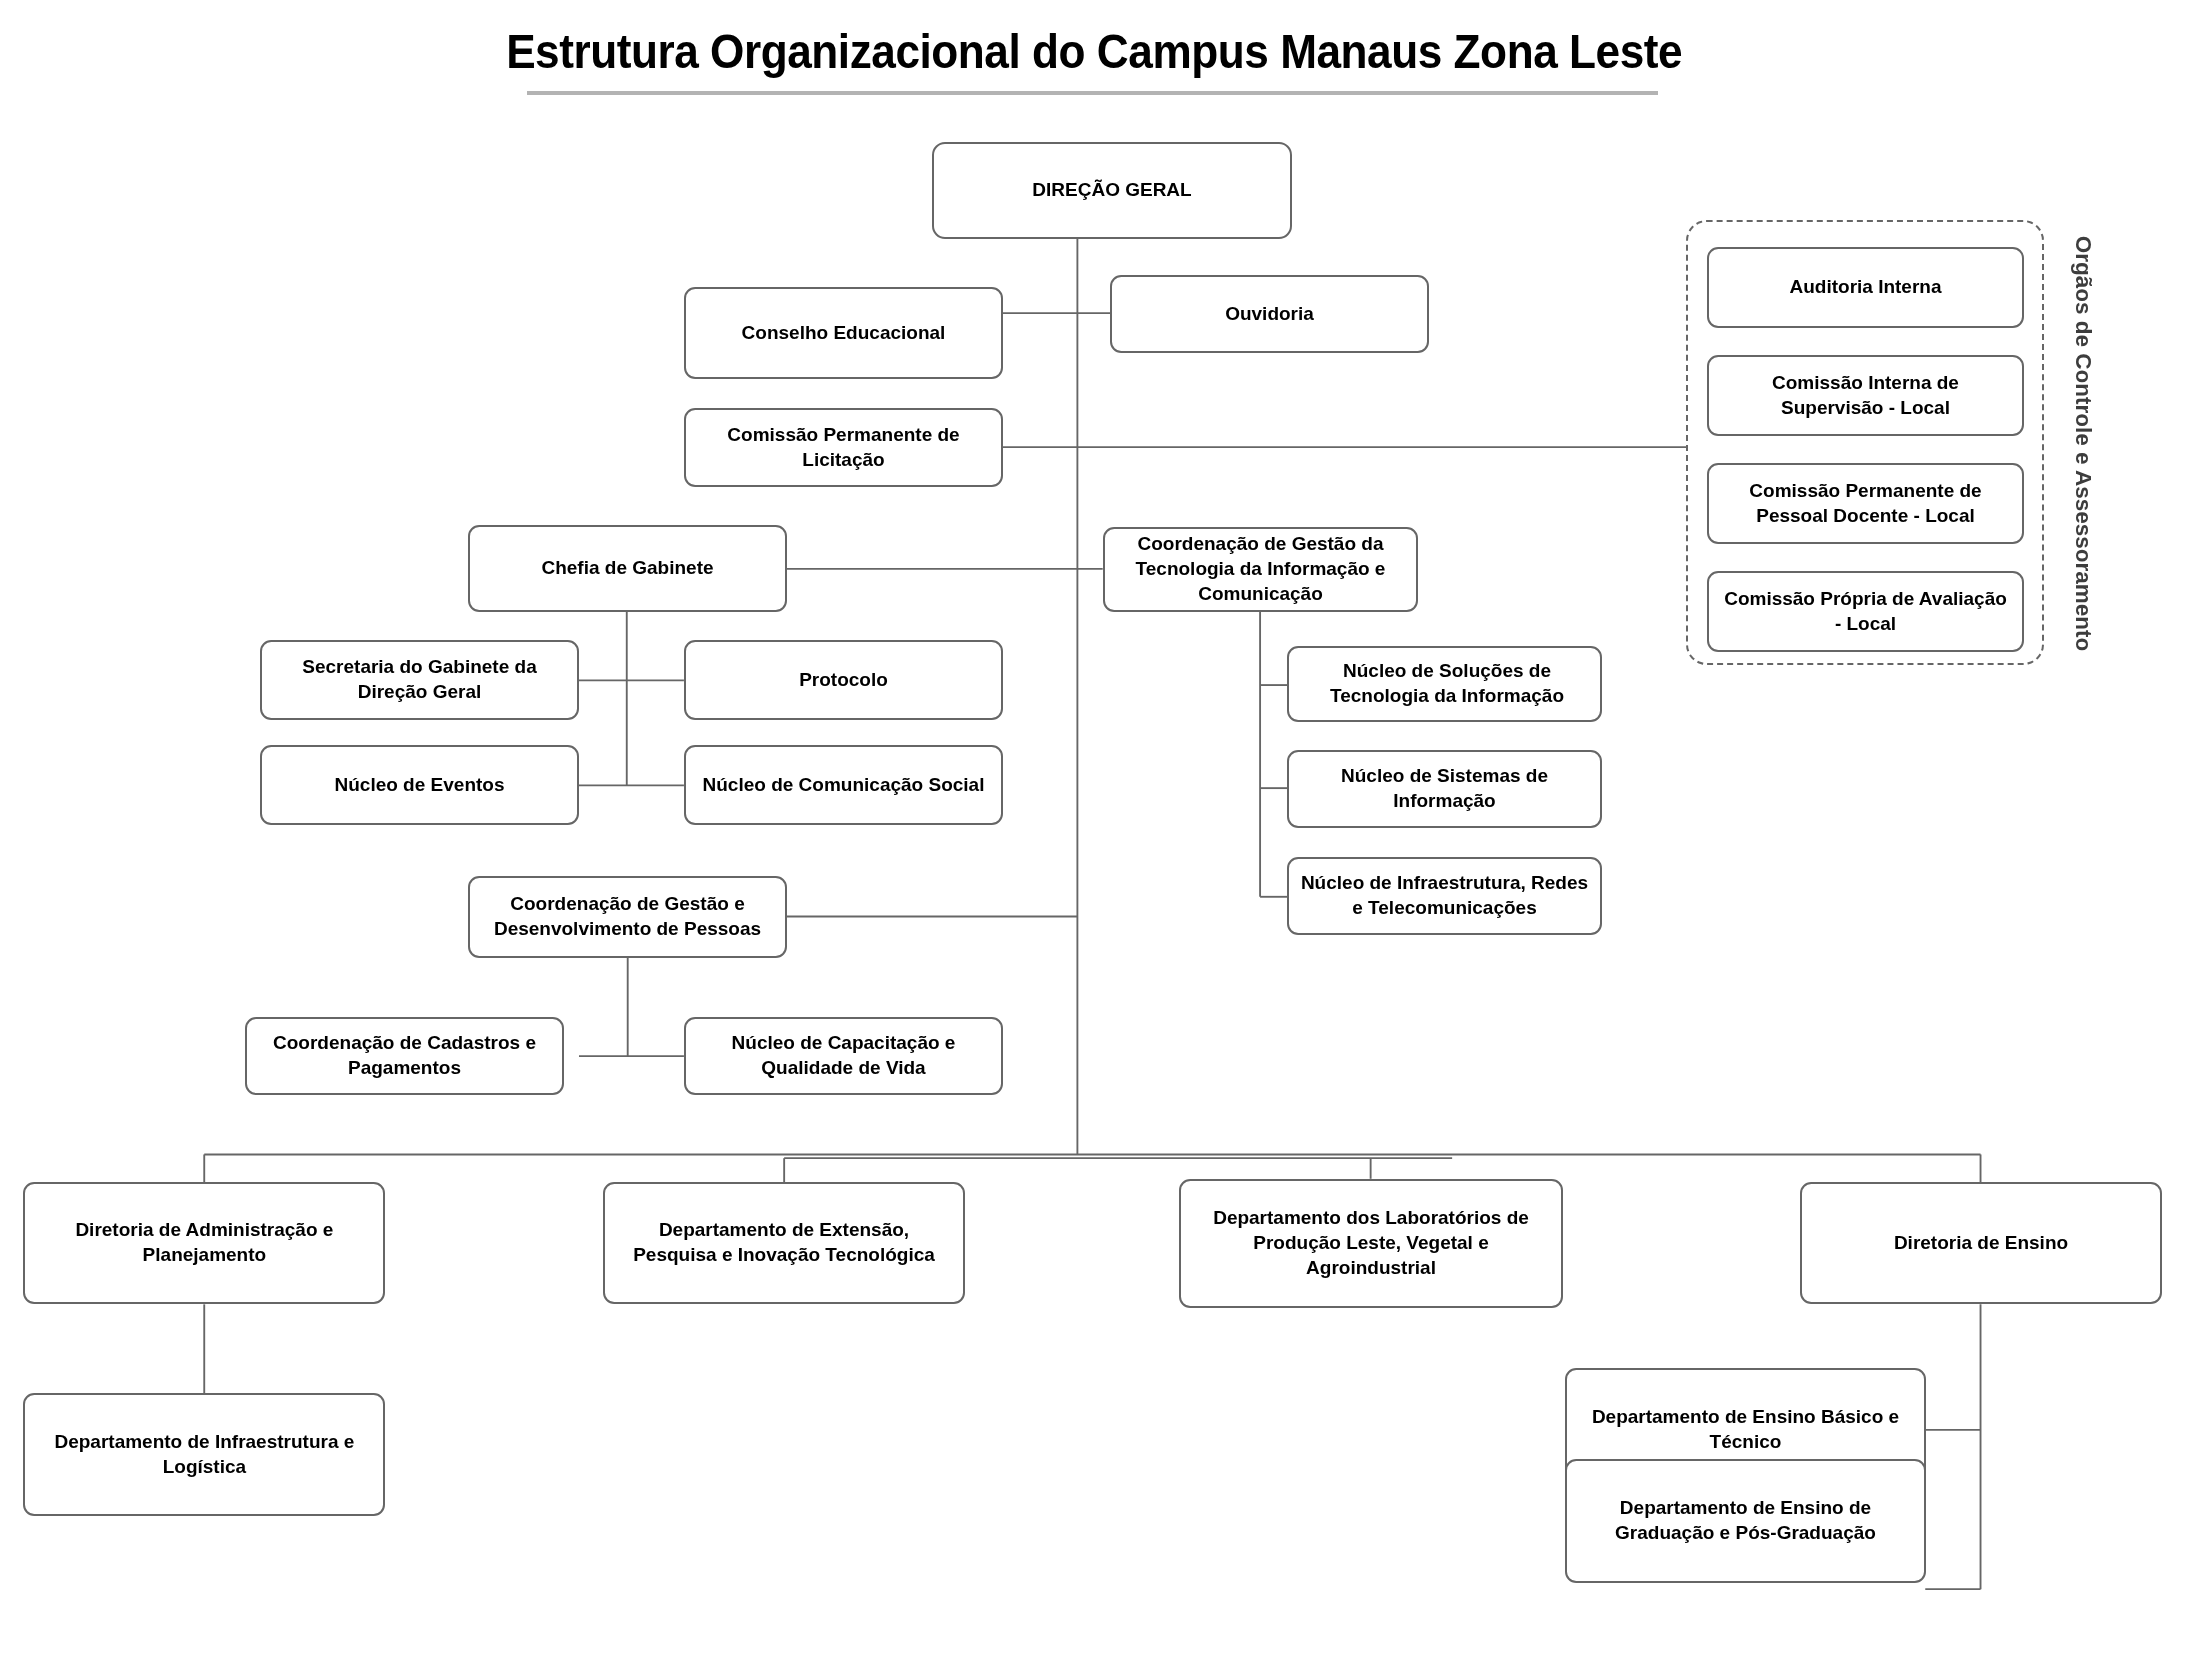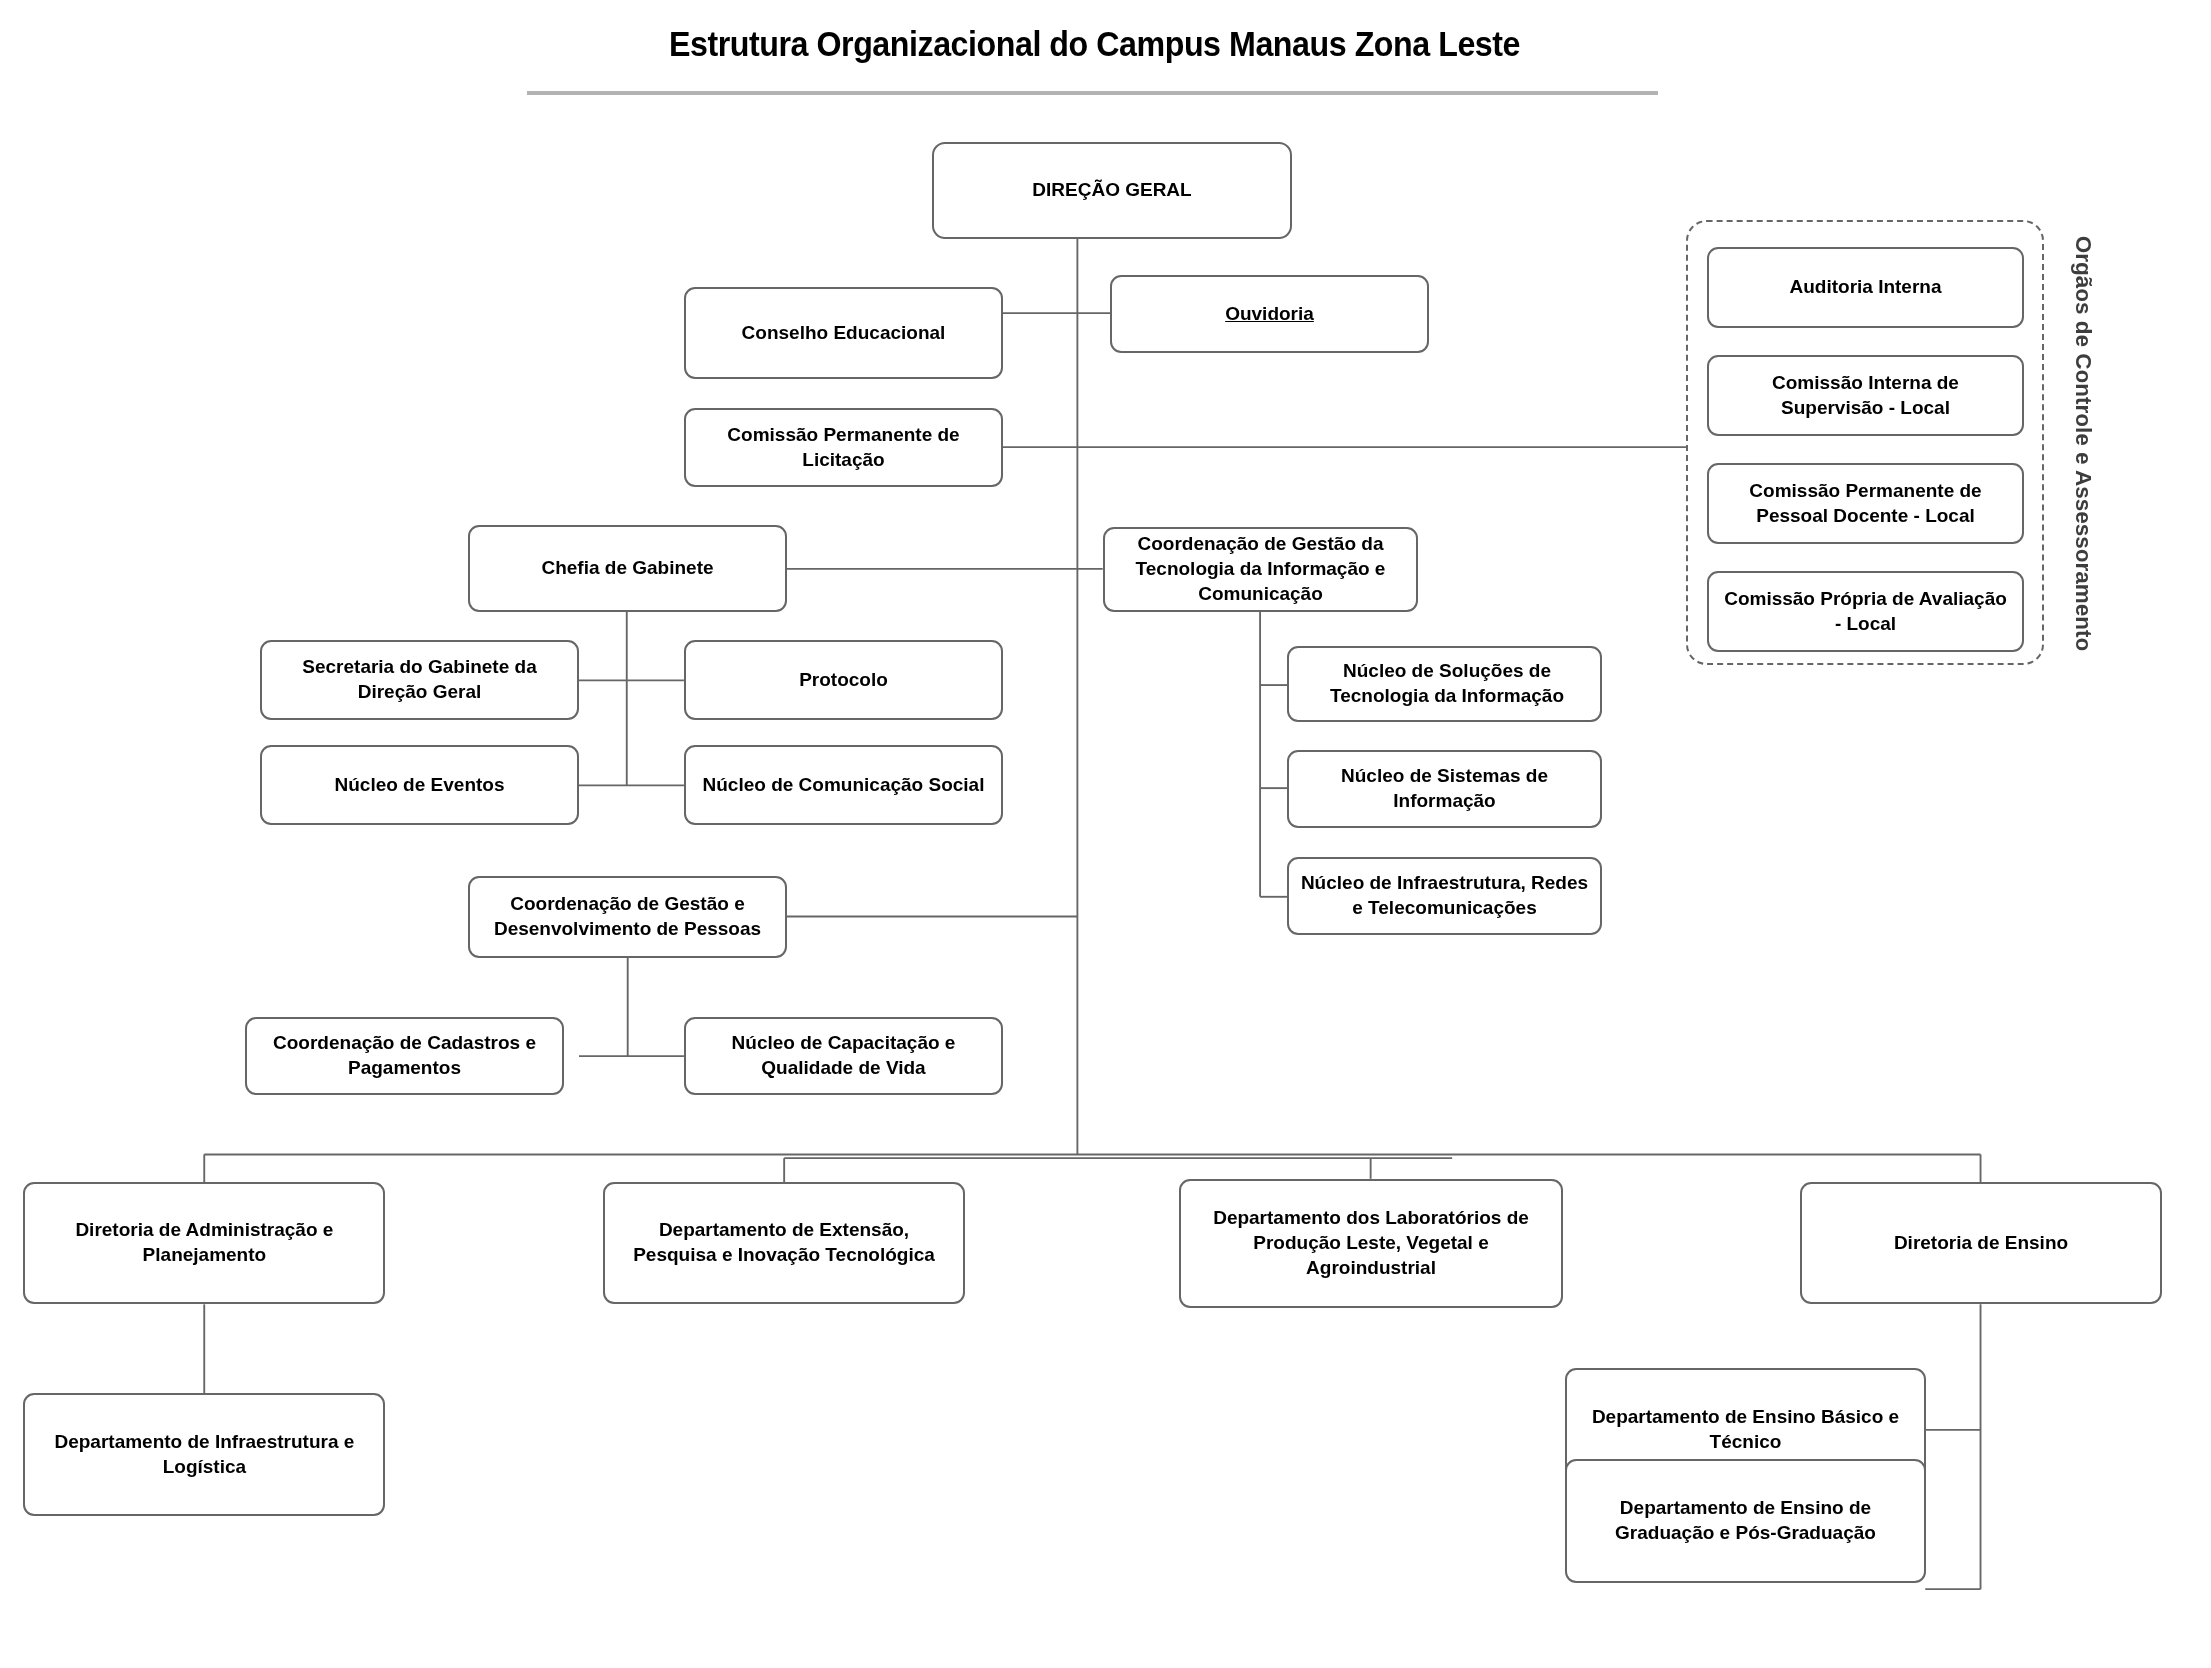--- a/index.html
+++ b/index.html
@@ -7,21 +7,21 @@
     position:relative;
     width:2211px;height:1669px;
     background:#ffffff;
     font-family:"Liberation Sans", sans-serif;
     overflow:hidden;
   }
   .page-title{
     position:absolute;
     left:0;top:24px;width:2189px;
     text-align:center;
-    font-size:35px;font-weight:bold;color:#000000;
+    font-size:48px;font-weight:bold;color:#000000;
     letter-spacing:-0.5px;
   }
   .page-title .inner{display:inline-block;transform:scaleX(0.92);}
   .title-underline{
     position:absolute;left:527px;top:91px;width:1131px;height:3.7px;
     background:#b3b3b3;
   }
   .connectors{position:absolute;left:0;top:0;pointer-events:none;}
   .node{
     position:absolute;
@@ -90,21 +90,21 @@
     <line x1="218" y1="1392" x2="218" y2="1487"></line>
     <line x1="2114" y1="1392" x2="2114" y2="1696"></line>
     <line x1="2055" y1="1526" x2="2114" y2="1526"></line>
     <line x1="2055" y1="1696" x2="2114" y2="1696"></line>
   </svg>
 
   <div class="node root" style="left:898px;top:142px;width:360px;height:97px;">DIREÇÃO GERAL</div>
 
   <div class="node" style="left:684px;top:287px;width:319px;height:92px;text-align:right;">Conselho Educacional</div>
 
-  <div class="node" style="left:1110px;top:275px;width:319px;height:78px;text-decoration:underline;">Ouvidoria</div>
+  <div class="node" style="left:1110px;top:275px;width:319px;height:78px;">Ouvidoria</div>
 
   <div class="node" style="left:684px;top:408px;width:319px;height:79px;">Comissão Permanente de Licitação</div>
 
   <div class="node" style="left:468px;top:525px;width:319px;height:87px;">Chefia de Gabinete</div>
 
   <div class="node" style="left:1103px;top:527px;width:315px;height:85px;padding:3.7px 9.4px;">Coordenação de Gestão da Tecnologia da Informação e Comunicação</div>
 
   <div class="node" style="left:260px;top:640px;width:319px;height:80px;">Secretaria do Gabinete da Direção Geral</div>
 
   <div class="node" style="left:684px;top:640px;width:319px;height:80px;">Protocolo</div>

